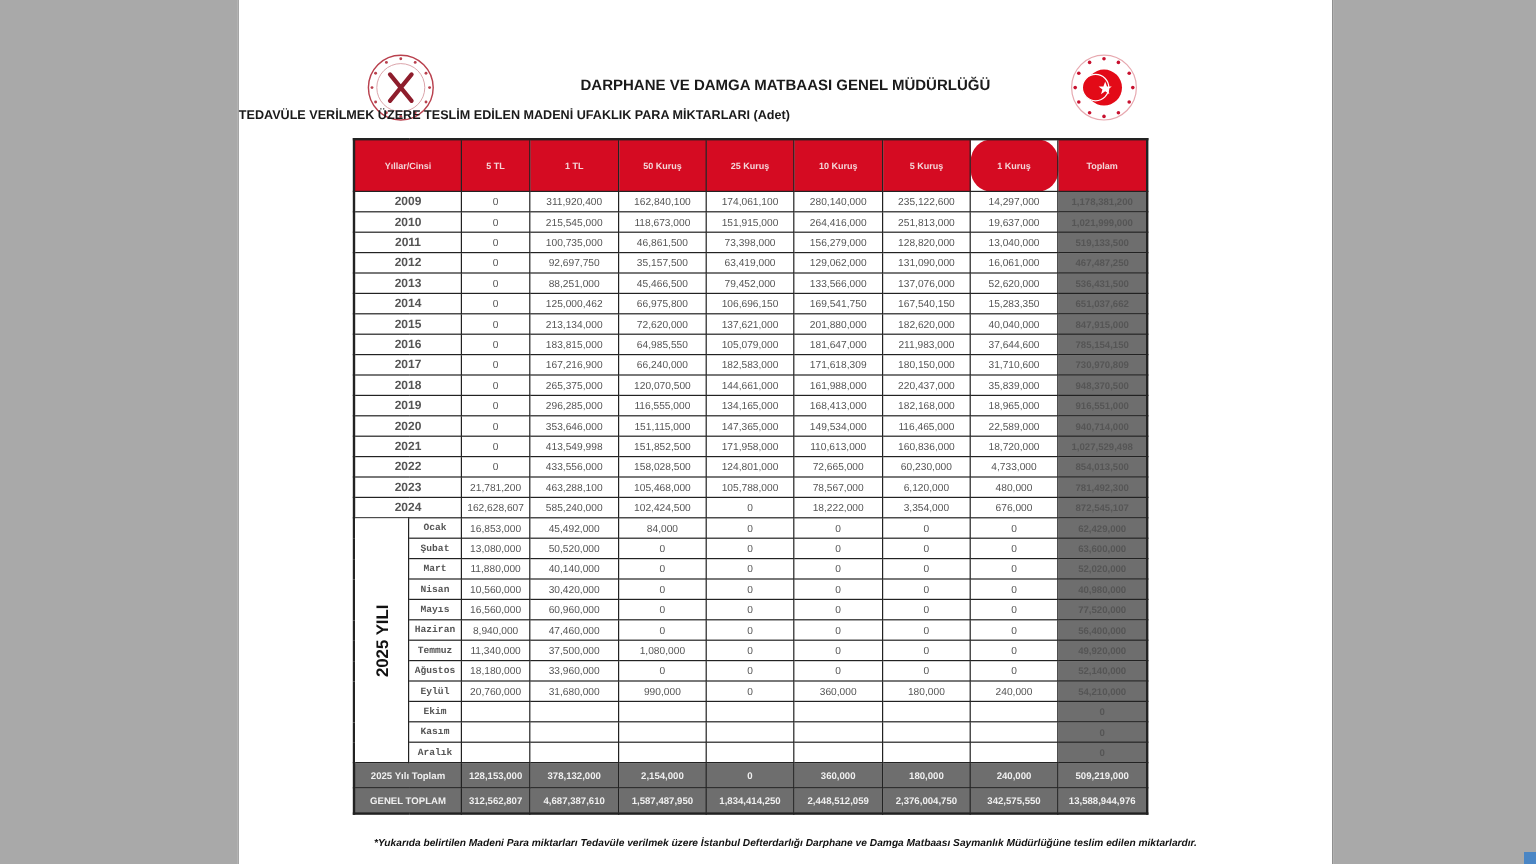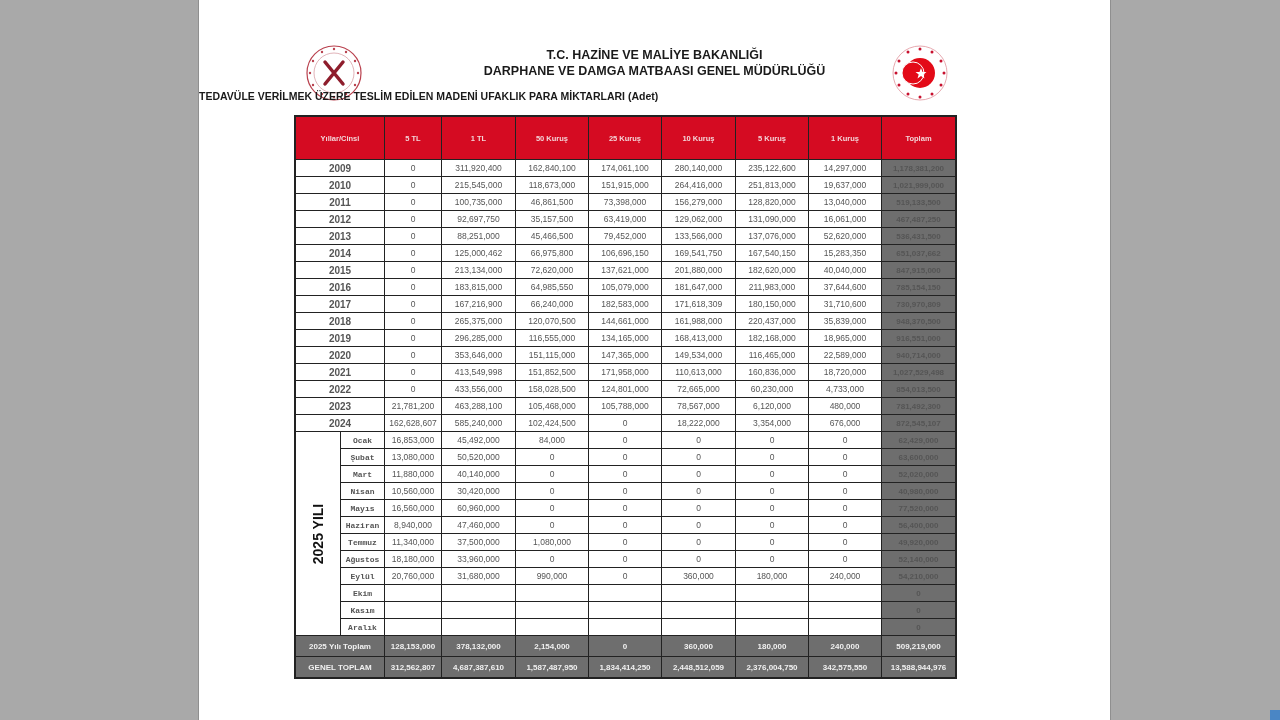--- a/index.html
+++ b/index.html
@@ -40,21 +40,21 @@
   table.data thead th {
     background:#d50b22; color:#f3d5d8; font-weight:bold; height:42px; font-size:7.5px;
   }
   .c-year { width:88px; }
   .c-5tl { width:56px;margin-top:44px; }
   .c-1tl { width:73px; }
   .c-50k { width:72px; }
   .c-25k { width:72px; }
   .c-10k { width:73px; }
   .c-5k { width:72px; }
-  .c-1k { width:72px; }
+  .c-1k { width:72px;border-radius:18px; }
   .c-tot { width:73px; }
   td.year { font-weight:bold; color:#111; font-size:10px; }
   td.total { background:#6e6e6e; color:#f0f0f0; font-weight:bold; font-size:8px; border:1px solid #222; }
   td.month { font-weight:bold; color:#222; font-size:8px;font-family:Liberation Mono, monospace; }
   td.yearlabel { position:relative; background:#fff; }
   .vert {
     position:absolute; left:50%; top:50%;
     transform:translate(-50%,-50%) rotate(-90deg);
     white-space:nowrap; font-weight:bold; font-size:14px; color:#111;
   }
@@ -105,21 +105,20 @@
         <circle cx="8" cy="45" r="1.5"></circle>
       <circle cx="5" cy="33" r="1.5"></circle>
         <circle cx="8" cy="21" r="1.5"></circle>
         <circle cx="17" cy="12" r="1.5"></circle>
     </g>
     <circle cx="29" cy="33" r="15" fill="#e30a17"></circle>
     <circle cx="22" cy="33" r="11" fill="#e30a17" stroke="#fff" stroke-width="1"></circle>
     <polygon points="30,28 31.5,32 35.5,32 32.3,34.5 33.5,38.5 30,36 26.5,38.5 27.7,34.5 24.5,32 28.5,32" fill="#fff"></polygon>
   </svg>
 
-  <div class="title1">T.C. HAZİNE VE MALİYE BAKANLIĞI</div>
   <div class="title2">DARPHANE VE DAMGA MATBAASI GENEL MÜDÜRLÜĞÜ</div>
   <div class="subtitle">TEDAVÜLE VERİLMEK ÜZERE TESLİM EDİLEN MADENİ UFAKLIK PARA MİKTARLARI (Adet)</div>
 
   <table class="data">
     <thead>
       <tr>
         <th class="c-year" colspan="2">Yıllar/Cinsi</th>
         <th class="c-5tl">5 TL</th>
         <th class="c-1tl">1 TL</th>
         <th class="c-50k">50 Kuruş</th>
@@ -460,14 +459,15 @@
           <td>1,587,487,950</td>
           <td>1,834,414,250</td>
           <td>2,448,512,059</td>
           <td>2,376,004,750</td>
           <td>342,575,550</td>
           <td>13,588,944,976</td>
         </tr>
       </tbody>
   </table>
 
+  <div class="footnote">*Yukarıda belirtilen Madeni Para miktarları Tedavüle verilmek üzere İstanbul Defterdarlığı Darphane ve Damga Matbaası Saymanlık Müdürlüğüne teslim edilen miktarlardır.</div>
 </div>
 <div class="corner-icon"></div>
 
 </body></html>

